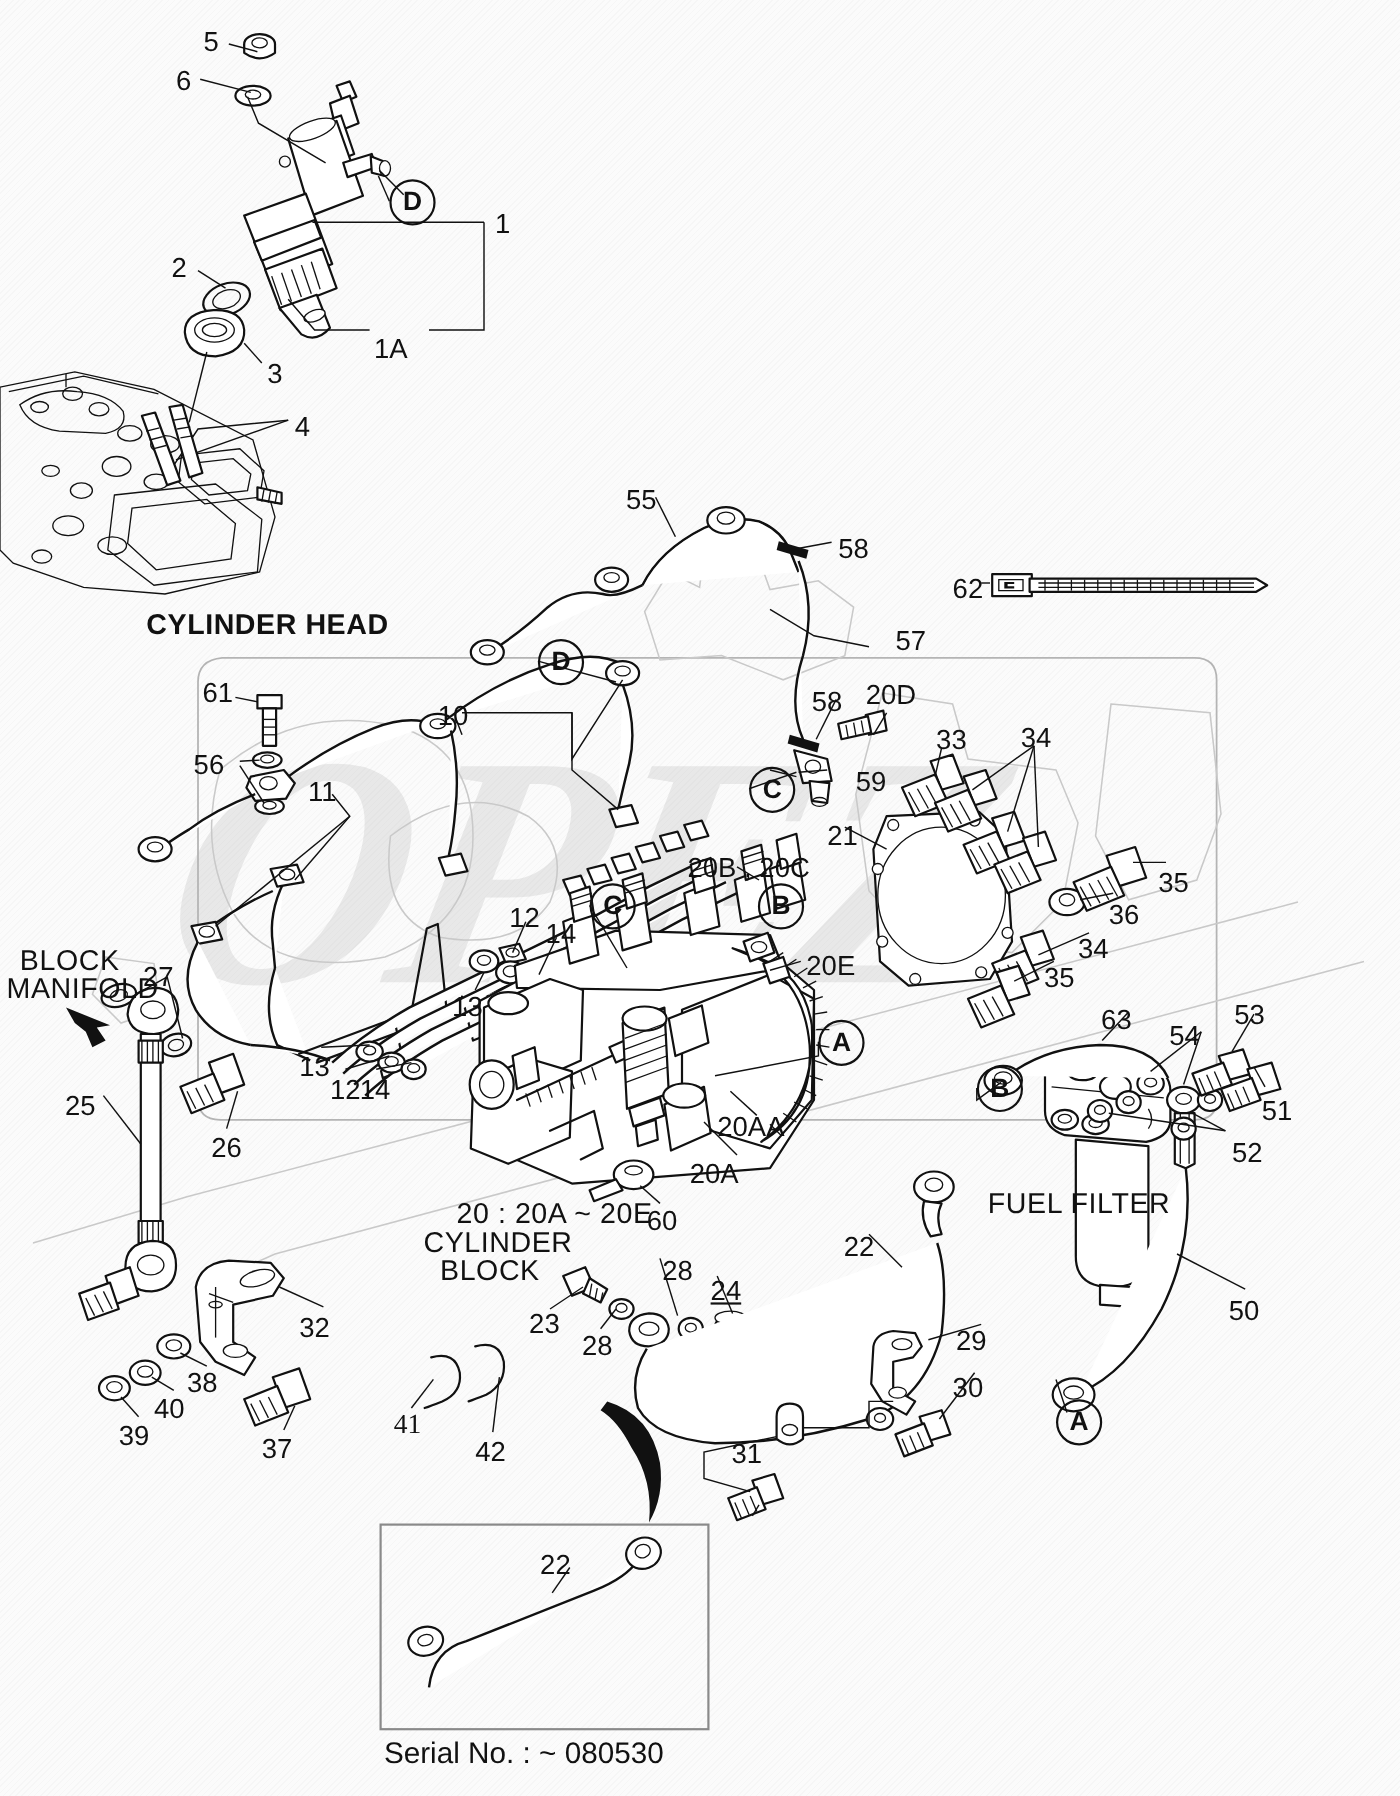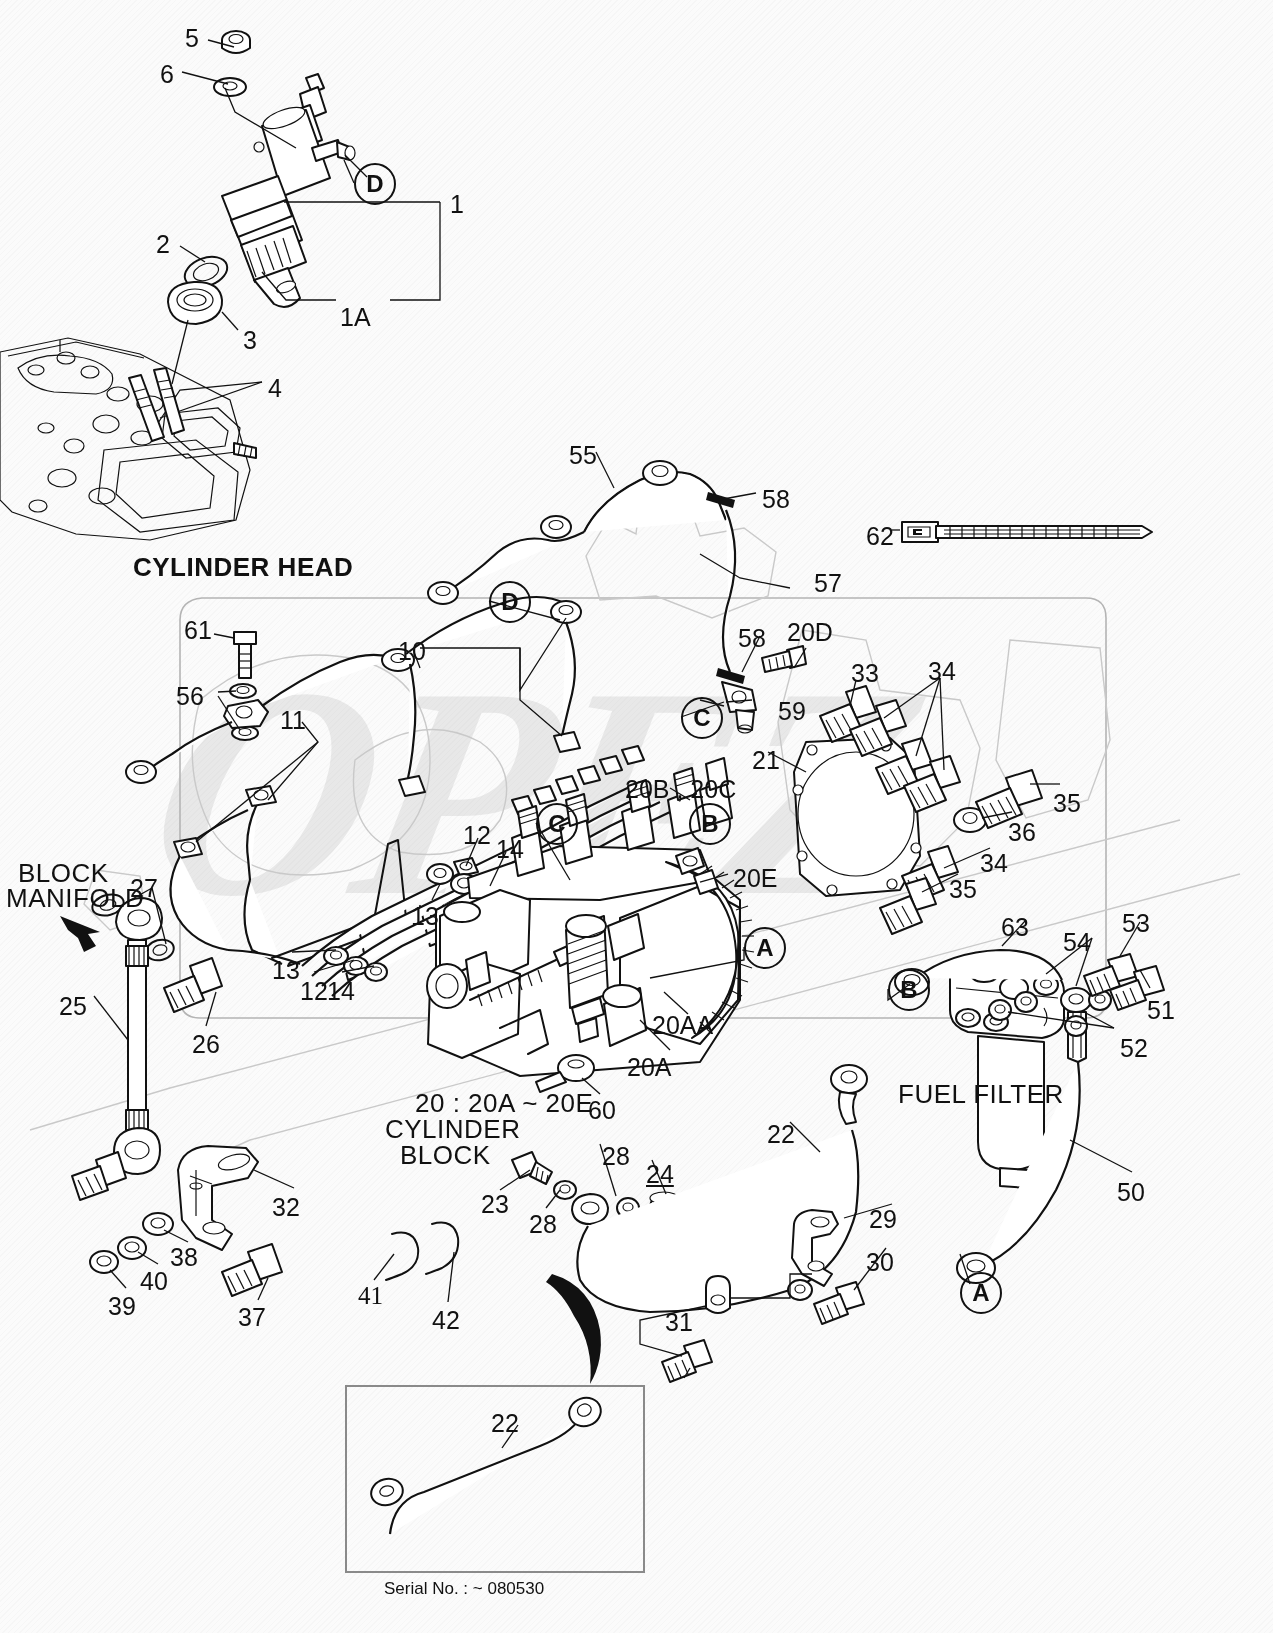--- a/index.html
+++ b/index.html
@@ -7,21 +7,21 @@
     position:relative;width:1273px;height:1633px;
     background:
       repeating-linear-gradient(135deg, rgba(0,0,0,0.018) 0 1px, rgba(0,0,0,0) 1px 4px),
       #fbfbfb;
     font-family:"Liberation Sans", sans-serif;
     color:#111;
     overflow:hidden;
   }
   .lbl{position:absolute;font-size:25px;line-height:1;color:#111;white-space:nowrap;font-family:"Liberation Sans",sans-serif;}
   .sec{position:absolute;font-size:26px;letter-spacing:.5px;white-space:nowrap;}
-  .serial{position:absolute;font-size:17px;white-space:nowrap;margin-left:35px;}
+  .serial{position:absolute;font-size:27px;white-space:nowrap;}
   .circ{position:absolute;width:38px;height:38px;border:2.2px solid #111;border-radius:50%;
         display:flex;align-items:center;justify-content:center;font-size:24px;font-weight:bold;background:rgba(255,255,255,.0);}
   .inset{position:absolute;border:2px solid #8a8a8a;background:rgba(255,255,255,0);}
   svg{position:absolute;left:0;top:0;}
   .wm{position:absolute;font-size:300px;font-weight:bold;font-style:italic;color:rgba(120,120,120,.14);
       font-family:"Liberation Serif",serif;letter-spacing:-10px;user-select:none;}
 </style>
 </head>
 <body>
 

